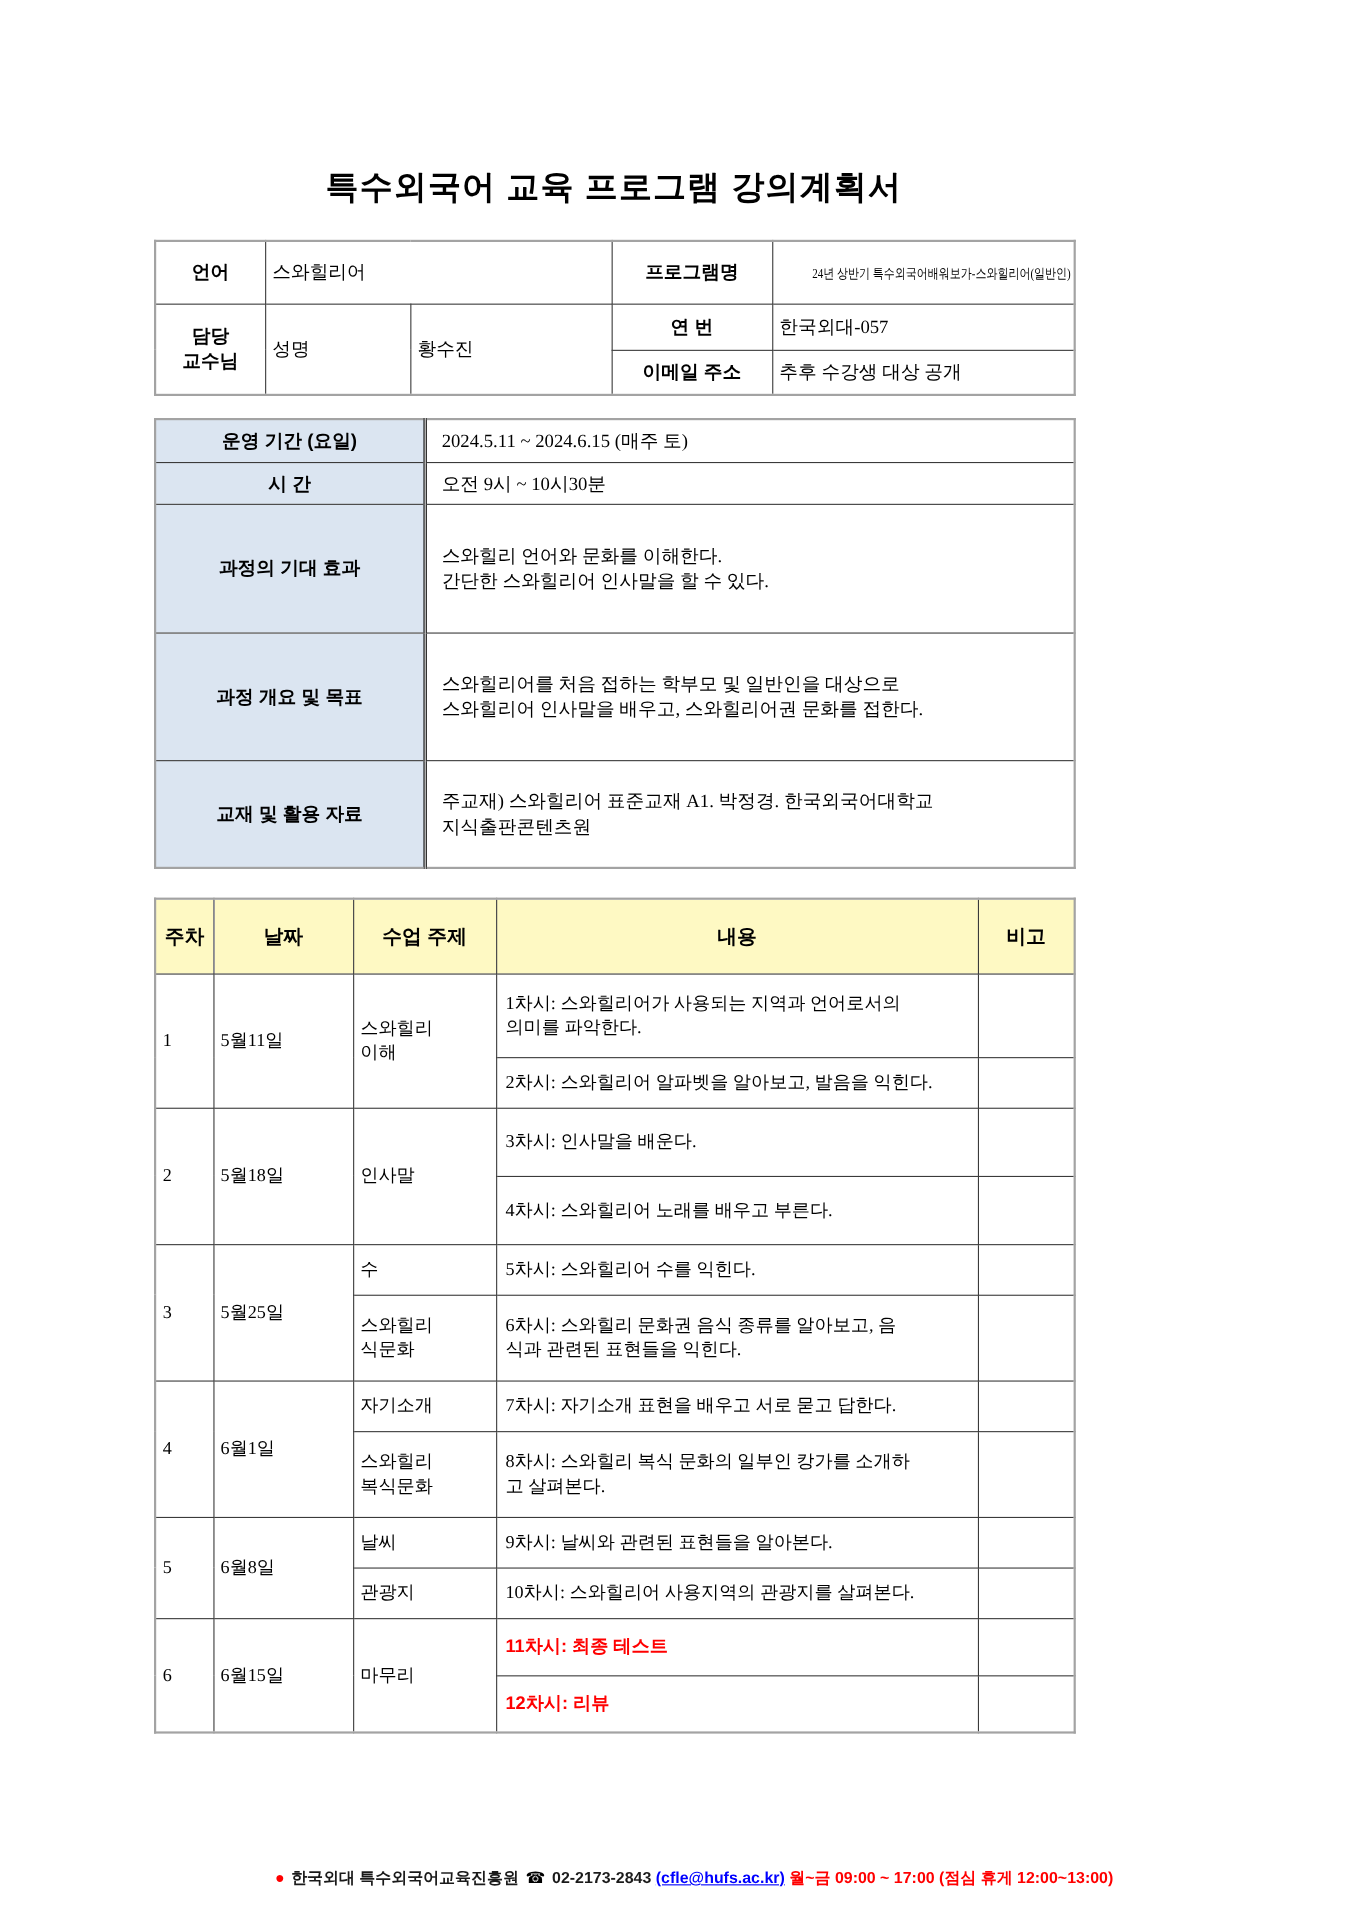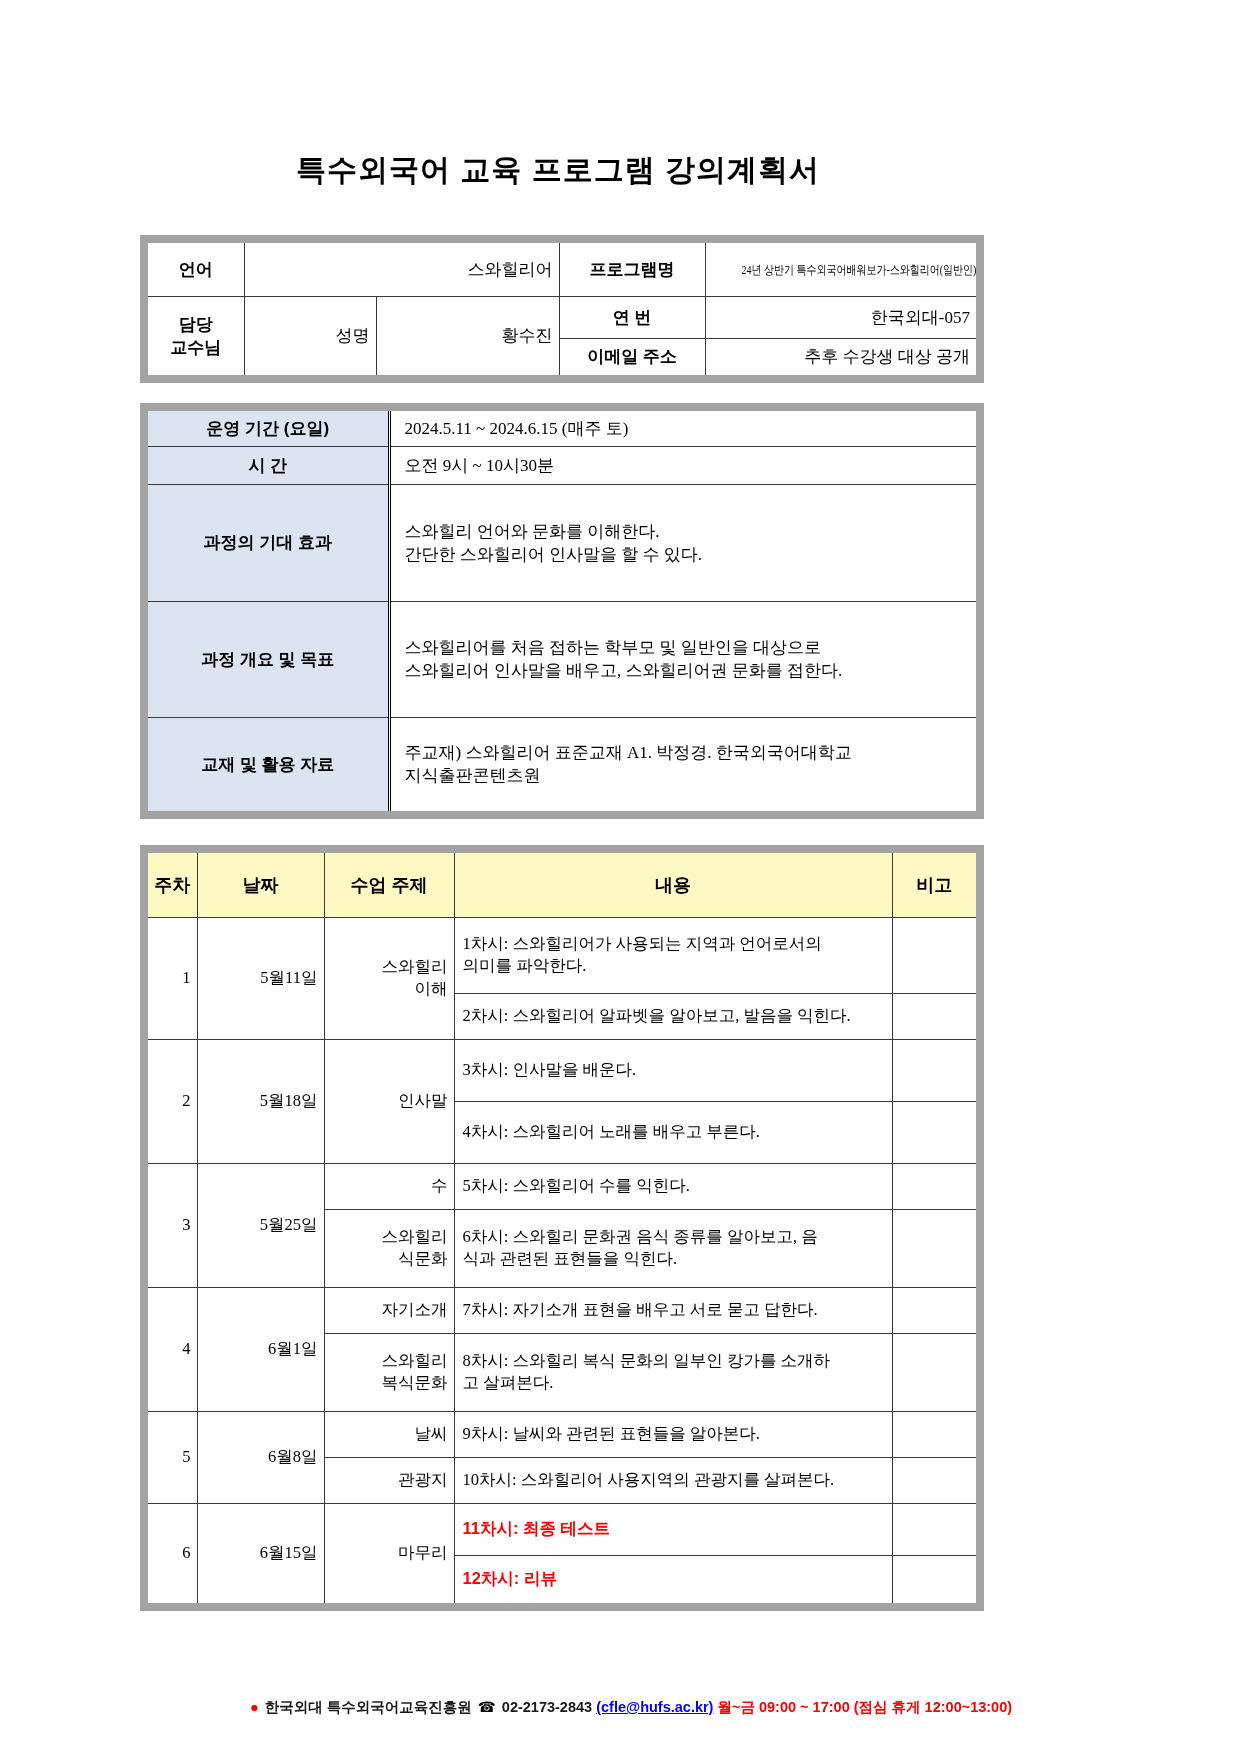--- a/index.html
+++ b/index.html
@@ -5,32 +5,32 @@
   html,body { margin:0; padding:0; }
   body {
     width:1240px; height:1753px; position:relative;
     background:#ffffff; color:#000;
     font-family:"Liberation Serif", serif;
   }
   .page { position:absolute; left:140px; top:150px; width:836px; }
 
   .doc-title {
     text-align:center; font-family:"Liberation Sans", sans-serif;
-    font-weight:bold; font-size:30px; letter-spacing:1px; margin:0 0 44px 0;
+    font-weight:bold; font-size:30px; letter-spacing:1px; margin:0 0 27px 0;
   }
 
   table { border-collapse:collapse; table-layout:fixed; width:836px; }
   td, th { border:1px solid #3a3a3a; padding:2px 6px; font-size:17px;
            vertical-align:middle; overflow:hidden; }
-  table.outer { border:8px solid #a3a3a3;padding-left:24px; }
+  table.outer { border:2px solid #a3a3a3;padding-left:24px; }
 
   .lbl { font-family:"Liberation Sans", sans-serif; font-weight:bold;
          text-align:center; }
   .val { font-family:"Liberation Serif", serif; }
-  .center { text-align:right; }
+  .center { text-align:left; }
   .pre { white-space:pre-line; }
 
   
   .info-table { margin-bottom:20px; }
   .program-val { text-align:left; }
   .program-val .squeeze {
     display:inline-block; font-size:12.5px; white-space:nowrap;
     transform:scaleX(0.8); transform-origin:center;
   }
 

